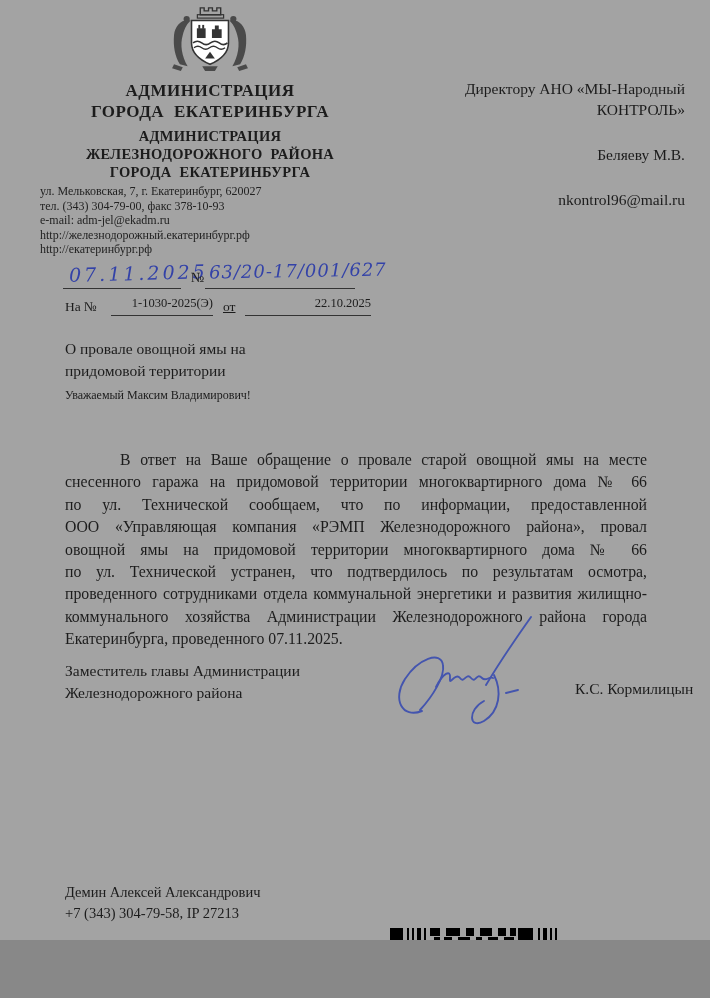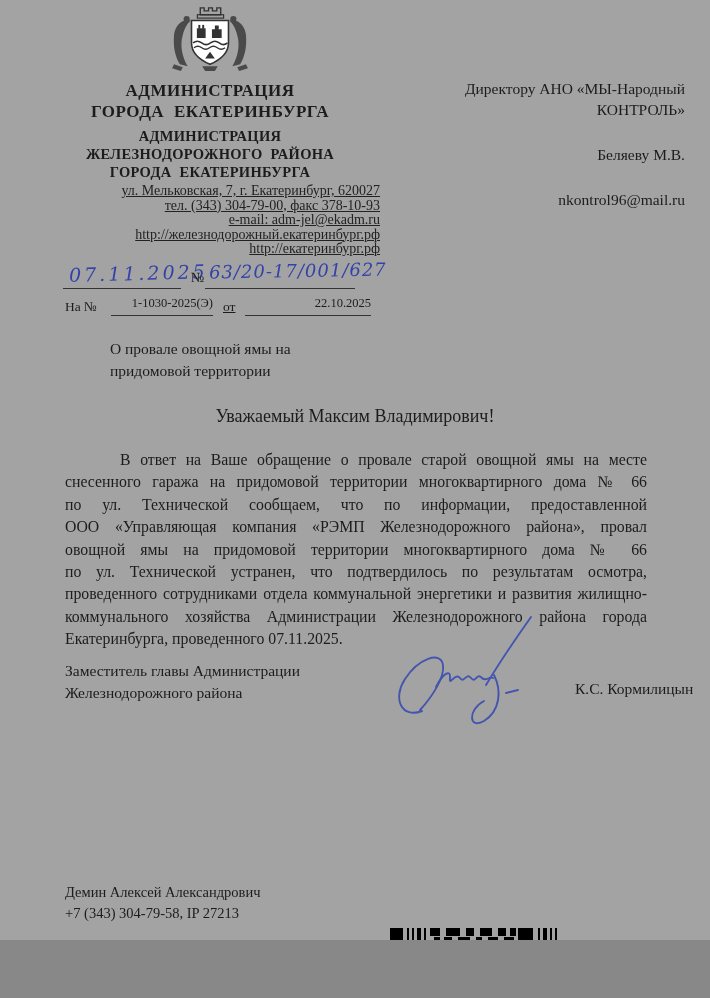--- a/index.html
+++ b/index.html
@@ -11,46 +11,46 @@
     box-shadow:0 0 6px rgba(0,0,0,.4);
   }
   .abs { position:absolute; }
 
   
   .emblem { left:158px; top:4px; width:104px; height:70px; display:flex; justify-content:center; }
   .org-city { left:40px; top:80px; width:340px; text-align:center;
     font-weight:bold; font-size:17px; letter-spacing:.5px; word-spacing:5px; line-height:21px; }
   .org-district { left:40px; top:127px; width:340px; text-align:center;
     font-weight:bold; font-size:14.5px; letter-spacing:.3px; word-spacing:4px; line-height:18px; }
-  .contacts { left:40px; top:184px; width:340px; text-align:right;
-    font-size:14px; line-height:14.5px; color:#222;text-decoration:underline; }
+  .contacts { left:40px; top:184px; width:340px; text-align:left;
+    font-size:12px; line-height:14.5px; color:#222; }
 
   
   .ref-row1 { left:63px; top:262px; width:330px; height:32px; }
   .hand { font-family:"DejaVu Serif", serif; font-style:italic; color:#3342a8; }
   .hand-date { position:absolute; left:6px; top:0; font-size:19px; letter-spacing:3px; transform:rotate(-1.5deg); }
   .uline1 { position:absolute; left:0; top:26px; width:118px; border-bottom:1.2px solid #333; }
   .no-sign { position:absolute; left:128px; top:8px; font-size:14px; }
   .hand-num { position:absolute; left:146px; top:-2px; font-size:18px; letter-spacing:1px; transform:rotate(-1deg); }
   .uline2 { position:absolute; left:142px; top:26px; width:150px; border-bottom:1.2px solid #333; }
   .ref-row2 { left:63px; top:296px; width:330px; height:26px; font-size:13.5px; }
   .na-no { position:absolute; left:2px; top:3px; }
   .reply-num { position:absolute; left:48px; top:0; width:102px; text-align:right; font-size:12.5px; border-bottom:1.2px solid #333; padding-bottom:4px; }
   .ot { position:absolute; left:160px; top:3px;text-decoration:underline; }
   .reply-date { position:absolute; left:182px; top:0; width:126px; text-align:right; font-size:12.5px; border-bottom:1.2px solid #333; padding-bottom:4px; }
 
   
   .addressee { left:385px; top:78px; width:300px; font-size:15.5px; line-height:21px;text-align:right; }
   .addressee .gap { height:24px; }
 
   
-  .subject { left:65px; top:338px; width:320px; font-size:15.5px; line-height:22px;margin-left:45px; }
-
-  
-  .salutation { left:65px; top:406px; width:580px; text-align:center; font-size:18px; }
+  .subject { left:65px; top:338px; width:320px; font-size:15.5px; line-height:22px; }
+
+  
+  .salutation { left:65px; top:388px; width:580px; font-size:12px; }
   .body { left:65px; top:449px; width:582px; font-size:15.8px; line-height:22.4px; }
   .bline { text-align:justify; text-align-last:justify; white-space:normal; }
   .bline.first { padding-left:55px; }
   .bline.last { text-align-last:left; }
 
   
   .sign-title { left:65px; top:660px; width:300px; font-size:15.5px; line-height:22px; }
   .sign-script { left:388px; top:612px; width:150px; height:122px; }
   .sign-name { left:548px; top:680px; width:150px; font-size:15.5px;margin-left:27px; }
 

